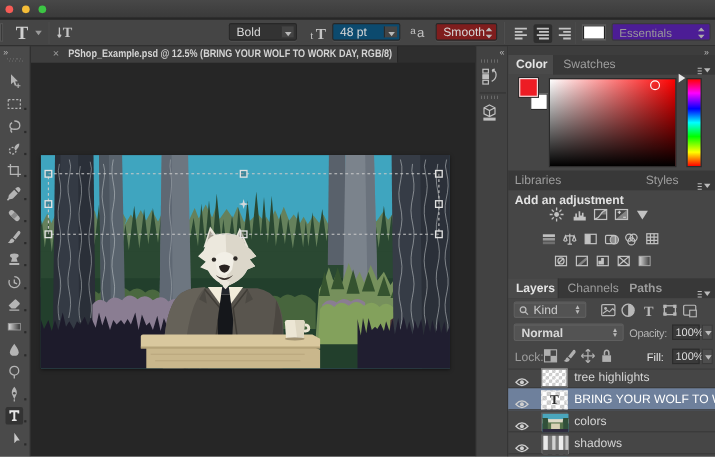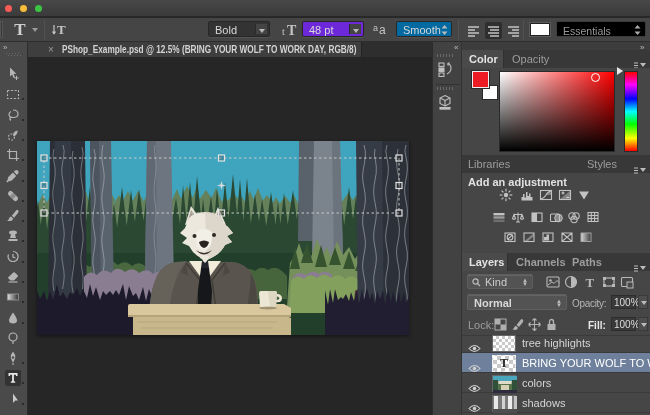--- a/index.html
+++ b/index.html
@@ -18,52 +18,52 @@
       <div class="abs" style="left:208px;top:3px;width:62px;height:16px;background:#333333;border:1px solid #272727;border-radius:2px;box-shadow:0 1px 0 rgba(255,255,255,0.08)">
         <div class="abs" style="left:6px;top:2px;font-size:11px;color:#d8d8d8">Bold</div>
         <div class="abs" style="right:2px;top:2px;bottom:2px;width:12px;background:#444;border-left:1px solid #2a2a2a">
           <div class="abs" style="left:3px;top:5px;width:0;height:0;border-left:3px solid transparent;border-right:3px solid transparent;border-top:4px solid #b9b9b9"></div>
         </div>
       </div>
       <div class="abs" style="left:282px;top:4px;width:17px;height:16px"><svg width="17" height="16" viewBox="0 0 17 16">
           <text x="0" y="13" font-size="10" fill="#c4c4c4" font-family="Liberation Serif">t</text>
           <text x="5" y="13" font-size="14" font-weight="bold" fill="#c4c4c4" font-family="Liberation Serif">T</text>
         </svg></div>
-      <div class="abs" style="left:302px;top:3px;width:62px;height:16px;background:#6d28d9;border:1px solid #272727;border-radius:2px;box-shadow:0 1px 0 rgba(255,255,255,0.08)">
+      <div class="abs" style="left:302px;top:3px;width:62px;height:16px;background:#0c4a6e;border:1px solid #272727;border-radius:2px;box-shadow:0 1px 0 rgba(255,255,255,0.08)">
         <div class="abs" style="left:6px;top:2px;font-size:11px;color:#d8d8d8">48 pt</div>
         <div class="abs" style="right:2px;top:2px;bottom:2px;width:12px;background:#444;border-left:1px solid #2a2a2a">
           <div class="abs" style="left:3px;top:5px;width:0;height:0;border-left:3px solid transparent;border-right:3px solid transparent;border-top:4px solid #b9b9b9"></div>
         </div>
       </div>
       <div class="abs" style="left:372;top:4px">
         <svg width="18" height="16" viewBox="0 0 18 16" style="position:absolute;left:372px;top:4px"></svg>
       </div>
       <div class="abs" style="left:372px;top:3px;width:18px;height:17px"><svg width="18" height="17" viewBox="0 0 18 17">
           <text x="1" y="10" font-size="9" fill="#c4c4c4">a</text>
           <text x="7" y="13" font-size="12" fill="#c4c4c4">a</text>
         </svg></div>
-      <div class="abs" style="left:396px;top:3px;width:56px;height:16px;background:#0369a1;border:1px solid #272727;border-radius:2px;box-shadow:0 1px 0 rgba(255,255,255,0.08)">
+      <div class="abs" style="left:396px;top:3px;width:56px;height:16px;background:#7f1d1d;border:1px solid #272727;border-radius:2px;box-shadow:0 1px 0 rgba(255,255,255,0.08)">
         <div class="abs" style="left:6px;top:2px;font-size:11px;color:#d8d8d8">Smooth</div>
         <svg class="abs" style="right:3px;top:3px" width="7" height="10" viewBox="0 0 7 10">
           <path d="M3.5,0 L6.5,3.5 L0.5,3.5 Z M3.5,10 L6.5,6.5 L0.5,6.5 Z" fill="#b9b9b9"></path>
         </svg>
       </div>
       <div class="abs" style="left:458px;top:2px;width:1px;height:20px;background:#383838;border-right:1px solid #525252"></div>
       <div class="abs" style="left:466px;top:4px;width:17px;height:17px;padding:2px 1px"><svg width="14" height="13" viewBox="0 0 14 13">
           <path d="M1,2 L12,2 M1,5 L8,5 M1,8 L12,8 M1,11 L8,11 " stroke="#c4c4c4" stroke-width="1.6"></path>
         </svg></div>
       <div class="abs" style="left:485px;top:4px;width:17px;height:17px;background:#2e2e2e;border-radius:2px;padding:2px 1px"><svg width="14" height="13" viewBox="0 0 14 13">
           <path d="M2,2 L13,2 M4,5 L13,5 M2,8 L13,8 M4,11 L13,11 " stroke="#c4c4c4" stroke-width="1.6"></path>
         </svg></div>
       <div class="abs" style="left:504px;top:4px;width:17px;height:17px;padding:2px 1px"><svg width="14" height="13" viewBox="0 0 14 13">
           <path d="M3,2 L14,2 M7,5 L14,5 M3,8 L14,8 M7,11 L14,11 " stroke="#c4c4c4" stroke-width="1.6"></path>
         </svg></div>
       <div class="abs" style="left:523px;top:2px;width:1px;height:20px;background:#383838;border-right:1px solid #525252"></div>
       <div class="abs" style="left:530px;top:5px;width:20px;height:13px;background:#fff;border:1px solid #222;box-shadow:0 0 0 1px #5a5a5a"></div>
-      <div class="abs" style="left:556px;top:3px;width:90px;height:16px;background:#000000;border:1px solid #3a3a3a;border-radius:2px">
+      <div class="abs" style="left:556px;top:3px;width:90px;height:16px;background:#4c1d95;border:1px solid #3a3a3a;border-radius:2px">
         <div class="abs" style="left:6px;top:2.5px;font-size:10.5px;color:#999">Essentials</div>
         <svg class="abs" style="right:4px;top:3px" width="7" height="10" viewBox="0 0 7 10">
           <path d="M3.5,0 L6.5,3.5 L0.5,3.5 Z M3.5,10 L6.5,6.5 L0.5,6.5 Z" fill="#aaa"></path>
         </svg>
       </div>
     </div>
     <div class="abs" style="left:28px;top:42px;width:404px;height:373px;background:#262626">
       <div class="abs" style="left:0;top:0;width:404px;height:15px;background:#2e2e2e"></div>
       <div class="abs" style="left:0;top:0;width:334px;height:15px;background:#3e3e3e;border-right:1px solid #242424">
         <span class="abs" style="left:20px;top:2px;color:#9a9a9a;font-size:10px">×</span>
@@ -262,21 +262,21 @@
           </g>
         </svg></div>
     </div>
     <div class="abs" style="left:462px;top:42px;width:188px;height:373px;background:#464646;border-left:1px solid #333;box-sizing:content-box;margin-left:-1px">
       <div class="abs" style="left:0;top:0;width:188px;height:8px;background:#3d3d3d"></div>
       <div class="abs" style="left:178px;top:1px;color:#bbb;font-size:8px;letter-spacing:-1px">»</div>
       <div class="abs" style="left:0;top:8px;width:188px;height:18px;background:#383838"></div>
       <div class="abs" style="left:0;top:8px;width:42px;height:18px;background:#4a4a4a;border-right:1px solid #303030">
         <span class="abs" style="left:7px;top:3px;font-size:11px;font-weight:bold;color:#e4e4e4">Color</span>
       </div>
-      <span class="abs" style="left:50px;top:11px;font-size:11px;color:#9d9d9d">Opacity</span>
+      <span class="abs" style="left:50px;top:11px;font-size:11px;color:#9d9d9d">Swatches</span>
       <div class="abs" style="left:172px;top:13px;width:12px;height:8px"><svg width="12" height="8">
           <path d="M0,2 L4,2 M0,4.5 L4,4.5 M0,7 L4,7" stroke="#bbb" stroke-width="1"></path>
           <path d="M6,2 L12,2 L9,6 Z" fill="#bbb"></path>
         </svg></div>
       <div class="abs" style="left:0;top:26px;width:188px;height:87px;background:#464646"></div>
       <div class="abs" style="left:20px;top:43px;width:16px;height:15px;background:#fff;border:1px solid #2a2a2a"></div>
       <div class="abs" style="left:10px;top:29px;width:17px;height:17px;background:#ed1c24;border:1px solid #f0f0f0;box-shadow:0 0 0 1px #2a2a2a"></div>
       <div class="abs" style="left:37px;top:29px;width:116px;height:81px;background:linear-gradient(to bottom,rgba(0,0,0,0) 0%,#000 100%),linear-gradient(to right,#fff 0%,#f00 100%);border:1px solid #2a2a2a"></div>
       <div class="abs" style="left:129px;top:31px;width:9px;height:9px;border:1.5px solid #fff;border-radius:50%"></div>
       <div class="abs" style="left:155px;top:25px;width:0;height:0;border-top:4px solid transparent;border-bottom:4px solid transparent;border-left:6px solid #e8e8e8"></div>
@@ -287,21 +287,21 @@
       <div class="abs" style="left:172px;top:118px;width:12px;height:8px"><svg width="12" height="8">
           <path d="M0,2 L4,2 M0,4.5 L4,4.5 M0,7 L4,7" stroke="#bbb" stroke-width="1"></path>
           <path d="M6,2 L12,2 L9,6 Z" fill="#bbb"></path>
         </svg></div>
       <span class="abs" style="left:6px;top:134px;font-size:11px;font-weight:bold;color:#e2e2e2">Add an adjustment</span>
       <div class="abs" id="adjicons" style="left:0;top:0"></div>
       <div class="abs" style="left:0;top:211px;width:188px;height:18px;background:#383838"></div>
       <div class="abs" style="left:0;top:211px;width:46px;height:18px;background:#4a4a4a;border-right:1px solid #303030">
         <span class="abs" style="left:7px;top:3px;font-size:11px;font-weight:bold;color:#e4e4e4">Layers</span>
       </div>
-      <span class="abs" style="left:54px;top:214px;font-size:11px;color:#9d9d9d;font-weight:bold">Channels</span>
+      <span class="abs" style="left:54px;top:214px;font-size:11px;color:#9d9d9d;font-weight:normal">Channels</span>
       <span class="abs" style="left:110px;top:214px;font-size:11px;color:#9d9d9d;font-weight:bold">Paths</span>
       <div class="abs" style="left:172px;top:216px;width:12px;height:8px"><svg width="12" height="8">
           <path d="M0,2 L4,2 M0,4.5 L4,4.5 M0,7 L4,7" stroke="#bbb" stroke-width="1"></path>
           <path d="M6,2 L12,2 L9,6 Z" fill="#bbb"></path>
         </svg></div>
       <div class="abs" style="left:5px;top:232px;width:66px;height:15px;background:#535353;border:1px solid #5f5f5f;border-radius:2px;box-shadow:inset 0 1px 0 rgba(255,255,255,0.1)">
         <svg class="abs" style="left:4px;top:3px" width="9" height="9" viewBox="0 0 9 9">
           <circle cx="3.5" cy="3.5" r="2.6" fill="none" stroke="#bbb" stroke-width="1.2"></circle>
           <path d="M5.5,5.5 L8,8" stroke="#bbb" stroke-width="1.2"></path>
         </svg>
@@ -351,21 +351,21 @@
       <div class="abs" style="left:49px;top:275px;width:13px;height:13px"><svg width="13" height="13" viewBox="0 0 13 13">
           <path d="M11,1 q2,1 1,3 l-4,5 -2.5,-2 4,-5 q0.8,-1.2 1.5,-1 Z M4.8,7.8 l2.3,2 q-0.6,2.2 -3,2.2 q-1.8,0 -2.6,-1 q1.4,-0.4 1.7,-1.5 q0.3,-1.2 1.6,-1.7 Z" fill="#b0b0b0"></path>
         </svg></div>
       <div class="abs" style="left:66px;top:275px;width:13px;height:13px"><svg width="13" height="13" viewBox="0 0 13 13">
           <path d="M6.5,0.5 L6.5,12.5 M0.5,6.5 L12.5,6.5 M6.5,0.5 L4.5,2.5 M6.5,0.5 L8.5,2.5 M6.5,12.5 L4.5,10.5 M6.5,12.5 L8.5,10.5 M0.5,6.5 L2.5,4.5 M0.5,6.5 L2.5,8.5 M12.5,6.5 L10.5,4.5 M12.5,6.5 L10.5,8.5" stroke="#b0b0b0" stroke-width="1.1" fill="none"></path>
         </svg></div>
       <div class="abs" style="left:83px;top:275px;width:13px;height:13px"><svg width="13" height="13" viewBox="0 0 13 13">
           <rect x="2.5" y="6" width="8" height="6" fill="#b0b0b0"></rect>
           <path d="M4.5,6 L4.5,4 Q4.5,1.5 6.5,1.5 Q8.5,1.5 8.5,4 L8.5,6" fill="none" stroke="#b0b0b0" stroke-width="1.4"></path>
         </svg></div>
-      <span class="abs" style="left:126px;top:278px;font-size:10px;color:#e8e8e8;font-weight:bold">Fill:</span>
+      <span class="abs" style="left:126px;top:278px;font-size:10px;color:#e8e8e8;font-weight:normal">Fill:</span>
       <div class="abs" style="left:149px;top:275px;width:25px;height:14px;background:#3a3a3a;border:1px solid #2c2c2c">
         <span class="abs" style="left:2px;top:1px;font-size:10px;color:#ddd">100%</span>
       </div>
       <div class="abs" style="left:176px;top:275px;width:10px;height:14px;background:#4e4e4e;border:1px solid #3a3a3a">
         <div class="abs" style="left:2px;top:5px;border-left:3px solid transparent;border-right:3px solid transparent;border-top:4px solid #bbb"></div>
       </div>
       <div class="abs" style="left:0;top:293px;width:188px;height:1px;background:#3a3a3a"></div>
       <div class="abs" style="left:0;top:291px;width:188px;height:20px;background:transparent;border-bottom:1px solid #3a3a3a">
         <div class="abs" style="left:6px;top:6px"><svg width="13" height="9" viewBox="0 0 13 9">
             <path d="M1,4.5 Q6.5,-1.5 12,4.5 Q6.5,10.5 1,4.5 Z" fill="none" stroke="#cfcfcf" stroke-width="1.1"></path>

